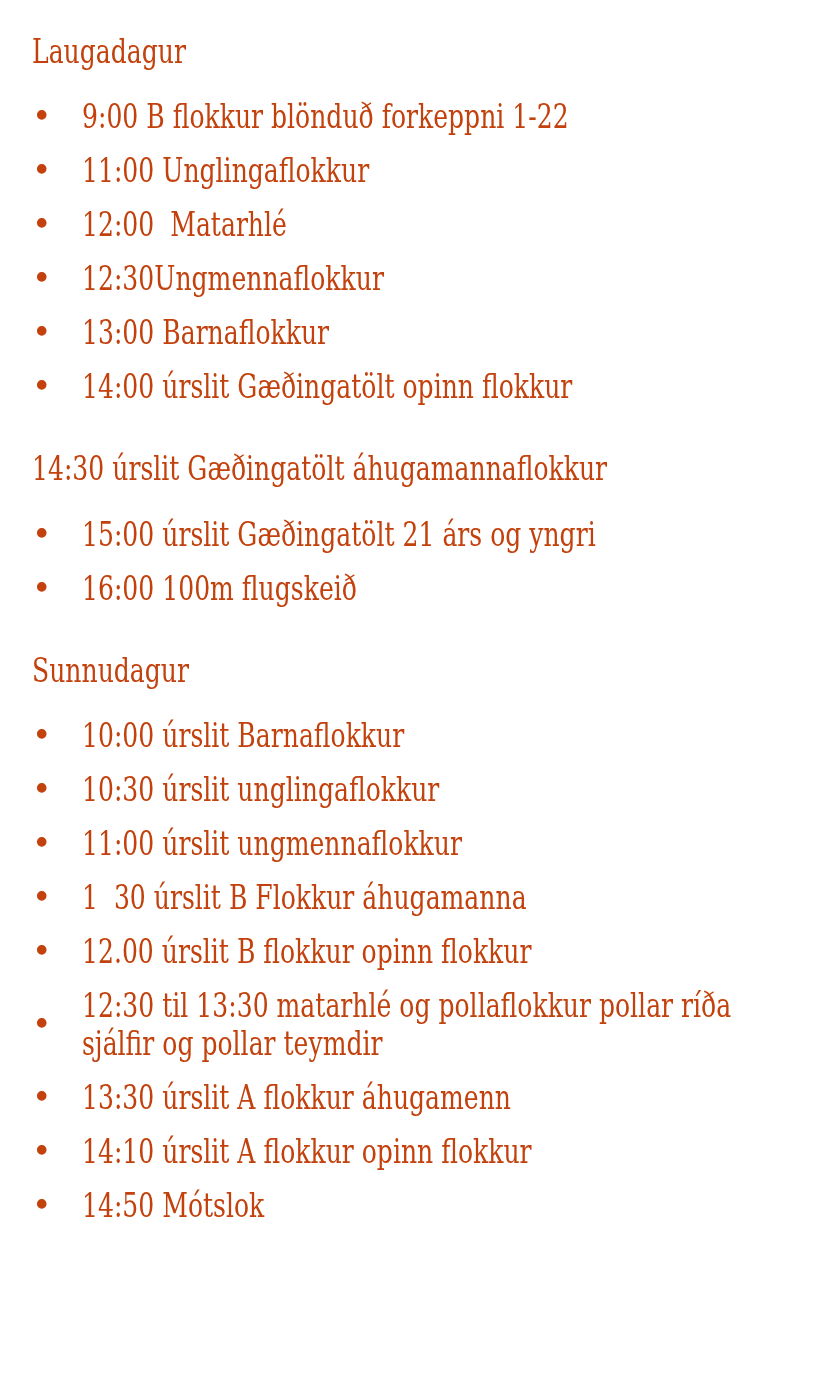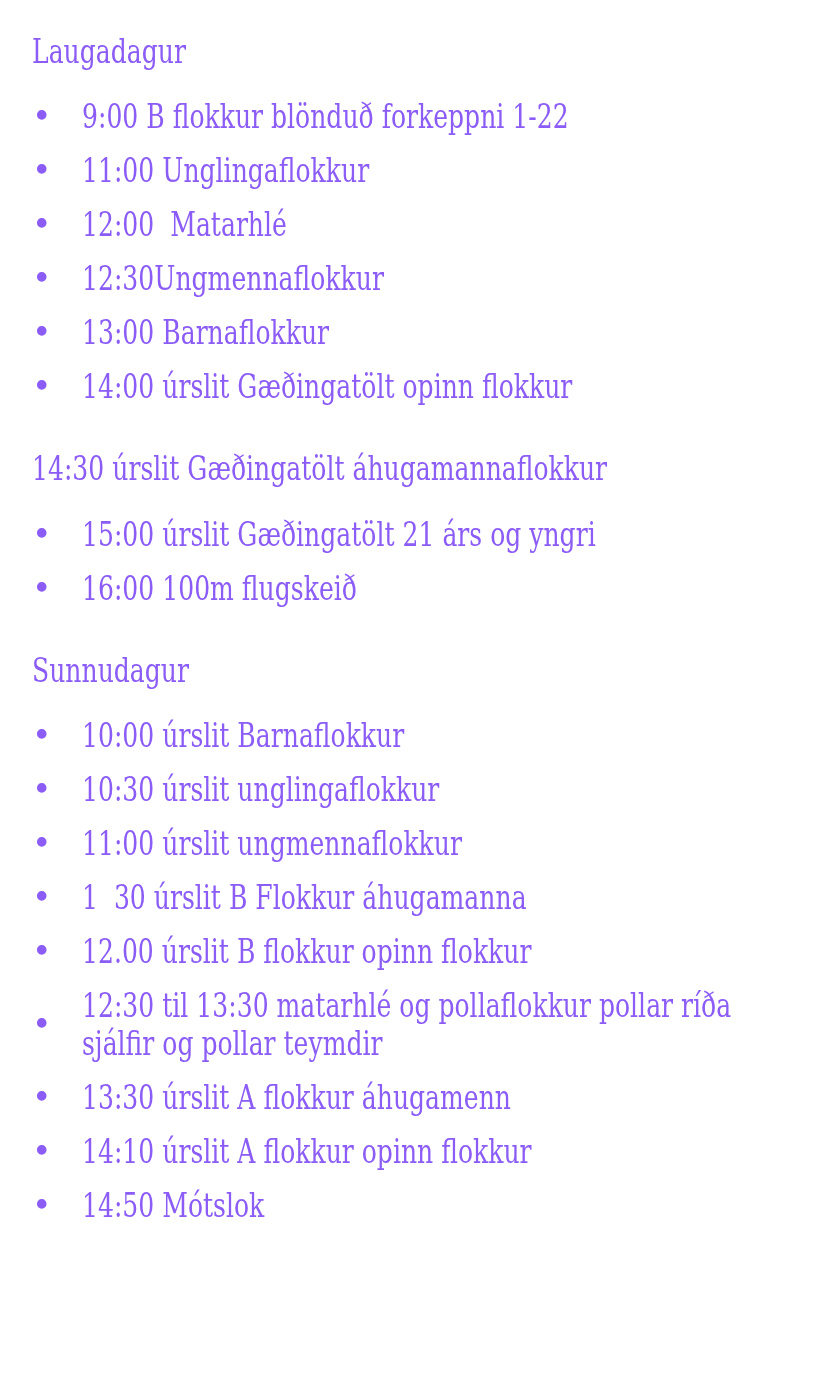--- a/index.html
+++ b/index.html
@@ -16,21 +16,21 @@
     box-sizing: border-box;
     width: 828px;
     height: 1379px;
     padding: 33px 0 0 32px;
     display: flex;
     flex-direction: column;
     align-items: stretch;
     font-family: "DejaVu Serif", serif;
     font-size: 33px;
     line-height: 38px;
-    color: #8b5cf6;
+    color: #c2410c;
   }
   .heading {
     white-space: pre;
     transform: scaleX(0.76);
     transform-origin: 0 50%;
   }
   .heading.first {
     margin: 0 0 27px 0;
   }
   .heading.later {

